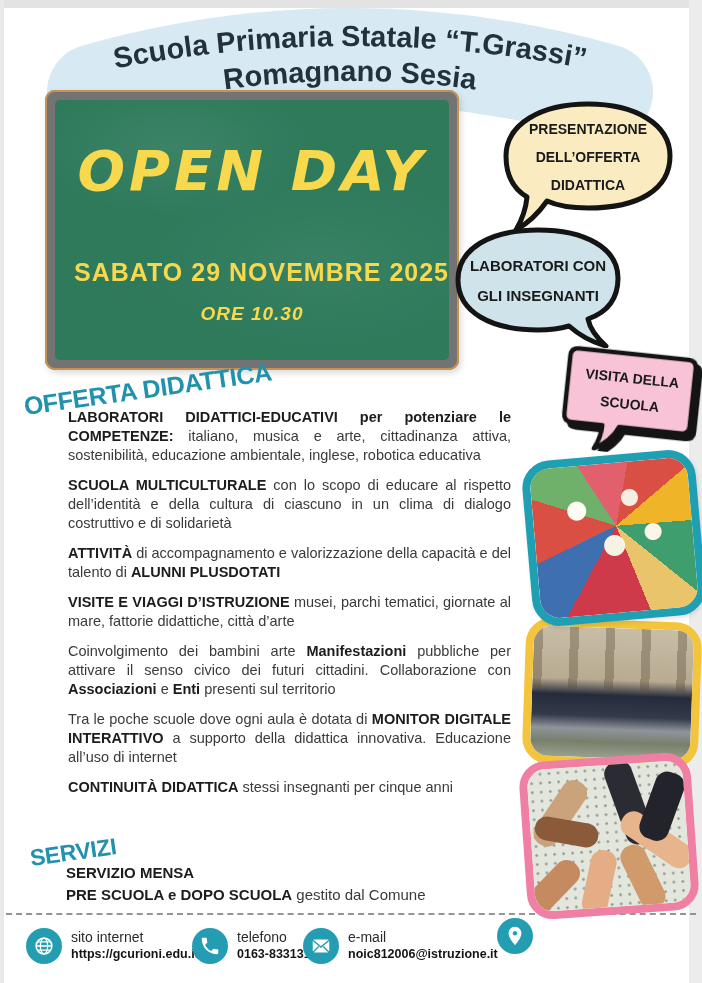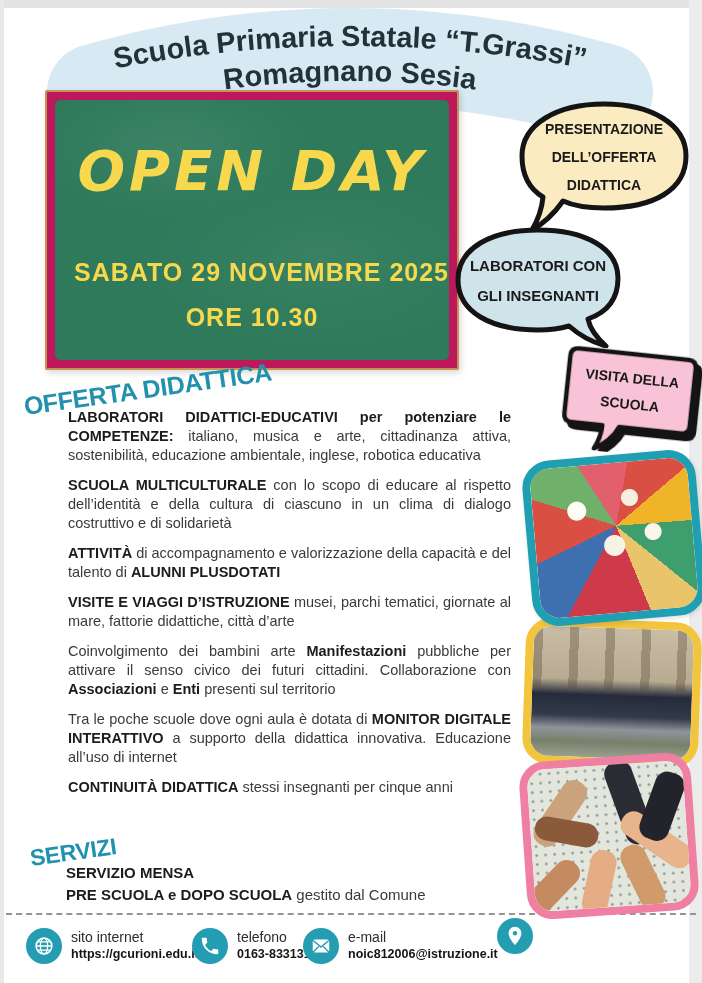--- a/index.html
+++ b/index.html
@@ -9,40 +9,40 @@
   .edge-top{left:0;top:0;width:702px;height:8px;background:#e3e3e3;}
   .edge-left{left:0;top:0;width:4px;height:983px;}
   .edge-right{right:0;top:0;width:13px;height:983px;background:#ececec;}
 
   
   .banner-svg{position:absolute;left:40px;top:6px;width:620px;height:132px;}
   .banner-svg text{font-family:"Liberation Sans",sans-serif;font-weight:bold;fill:#22313a;}
 
   
   .chalkboard{position:absolute;left:45px;top:90px;width:414px;height:280px;
-              background:#be185d;border-radius:3px;
+              background:#737373;border-radius:10px;
               box-shadow:inset 0 0 0 2px #c89251, 2px 3px 6px rgba(0,0,0,.15);}
   .board{position:absolute;left:10px;top:10px;right:10px;bottom:10px;border-radius:5px;
          background:radial-gradient(140px 70px at 30% 18%,rgba(255,255,255,.07),rgba(0,0,0,0)),
                     radial-gradient(180px 90px at 68% 62%,rgba(255,255,255,.05),rgba(0,0,0,0)),
                     #2e7a5b;}
   .openday{position:absolute;left:0;right:0;top:38px;text-align:center;color:#f8d94e;
            font-family:"DejaVu Sans",sans-serif;font-weight:800;font-style:oblique;
            font-size:56px;letter-spacing:4px;}
   .board-date{position:absolute;left:0;right:0;top:158px;text-align:right;color:#f8d94e;
               font-weight:bold;font-size:25px;letter-spacing:1px;}
   .board-time{position:absolute;left:0;right:0;top:203px;text-align:center;color:#f8d94e;
-              font-weight:bold;font-size:25px;letter-spacing:1px;}
+              font-weight:bold;font-size:19px;letter-spacing:1px;font-style:italic;}
 
   
   .bubble{position:absolute;}
   .bubble svg{position:absolute;left:0;top:0;width:100%;height:100%;}
   .bubble-text{position:absolute;display:flex;align-items:center;justify-content:center;
                text-align:center;font-weight:bold;color:#1a1a1a;}
-  .bubble-yellow{left:516px;top:98px;width:176px;height:136px;}
+  .bubble-yellow{left:500px;top:98px;width:176px;height:136px;}
   .bubble-yellow .bubble-text{left:18px;right:18px;top:10px;bottom:28px;font-size:14px;line-height:28px;}
   .bubble-blue{left:452px;top:224px;width:172px;height:124px;}
   .bubble-blue .bubble-text{left:14px;right:14px;top:10px;bottom:20px;font-size:15px;line-height:30px;}
   .bubble-pink{left:560px;top:348px;width:140px;height:106px;transform:rotate(6deg);}
   .bubble-pink .bubble-text{left:10px;right:10px;top:6px;bottom:26px;font-size:14px;line-height:26px;}
 
   
   .heading-teal{position:absolute;color:#2191ad;font-weight:bold;letter-spacing:-0.3px;
                 transform:rotate(-8deg);transform-origin:left bottom;white-space:nowrap;}
   .heading-offerta{left:26px;top:392px;font-size:25px;}

